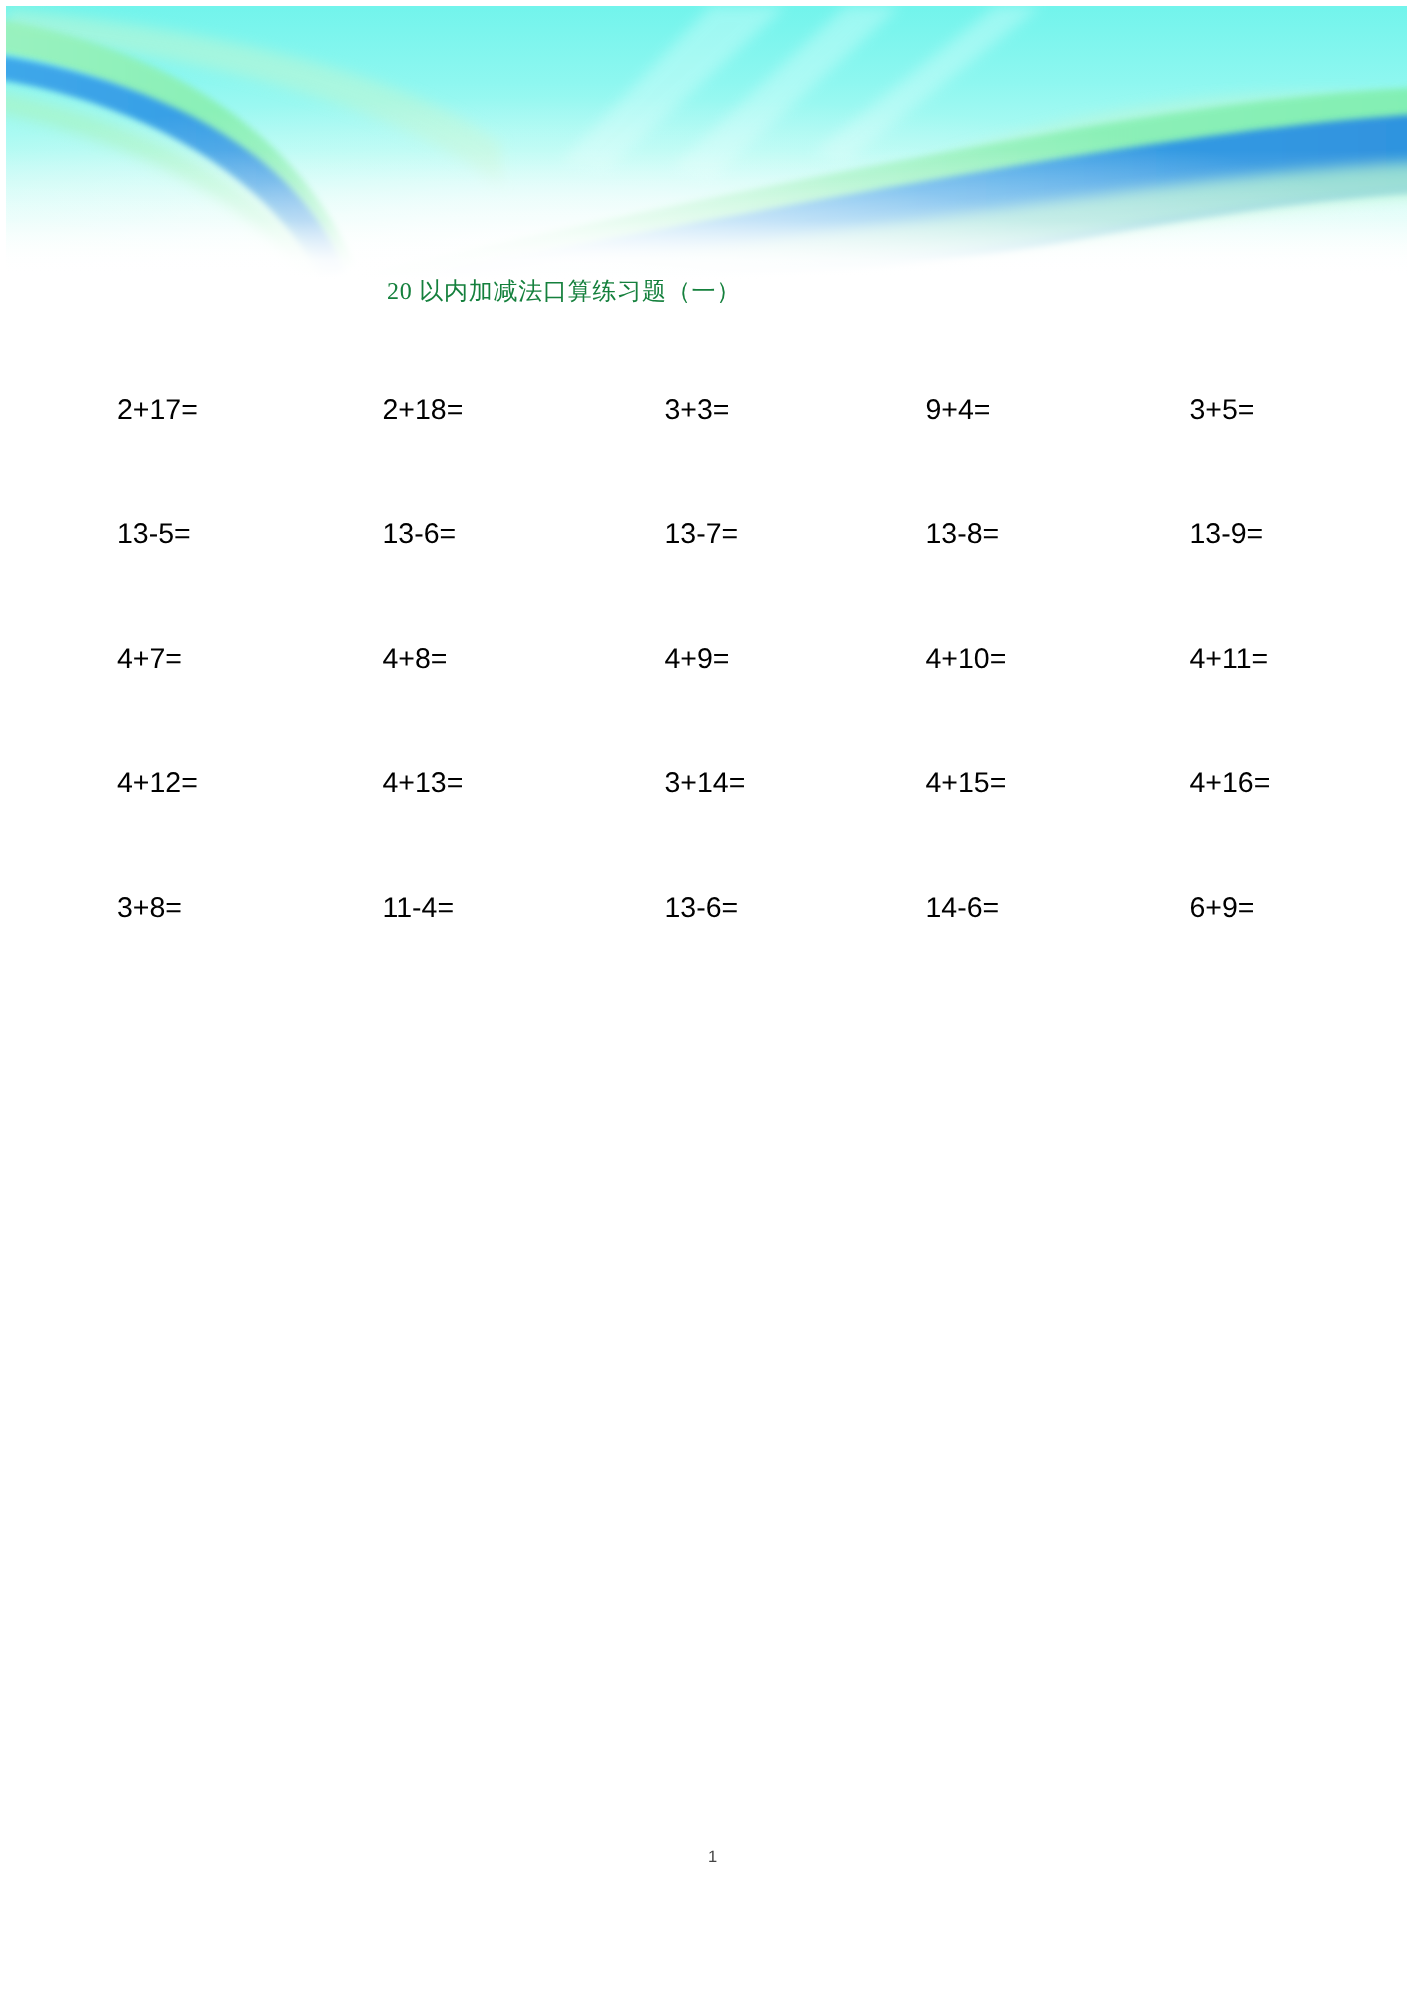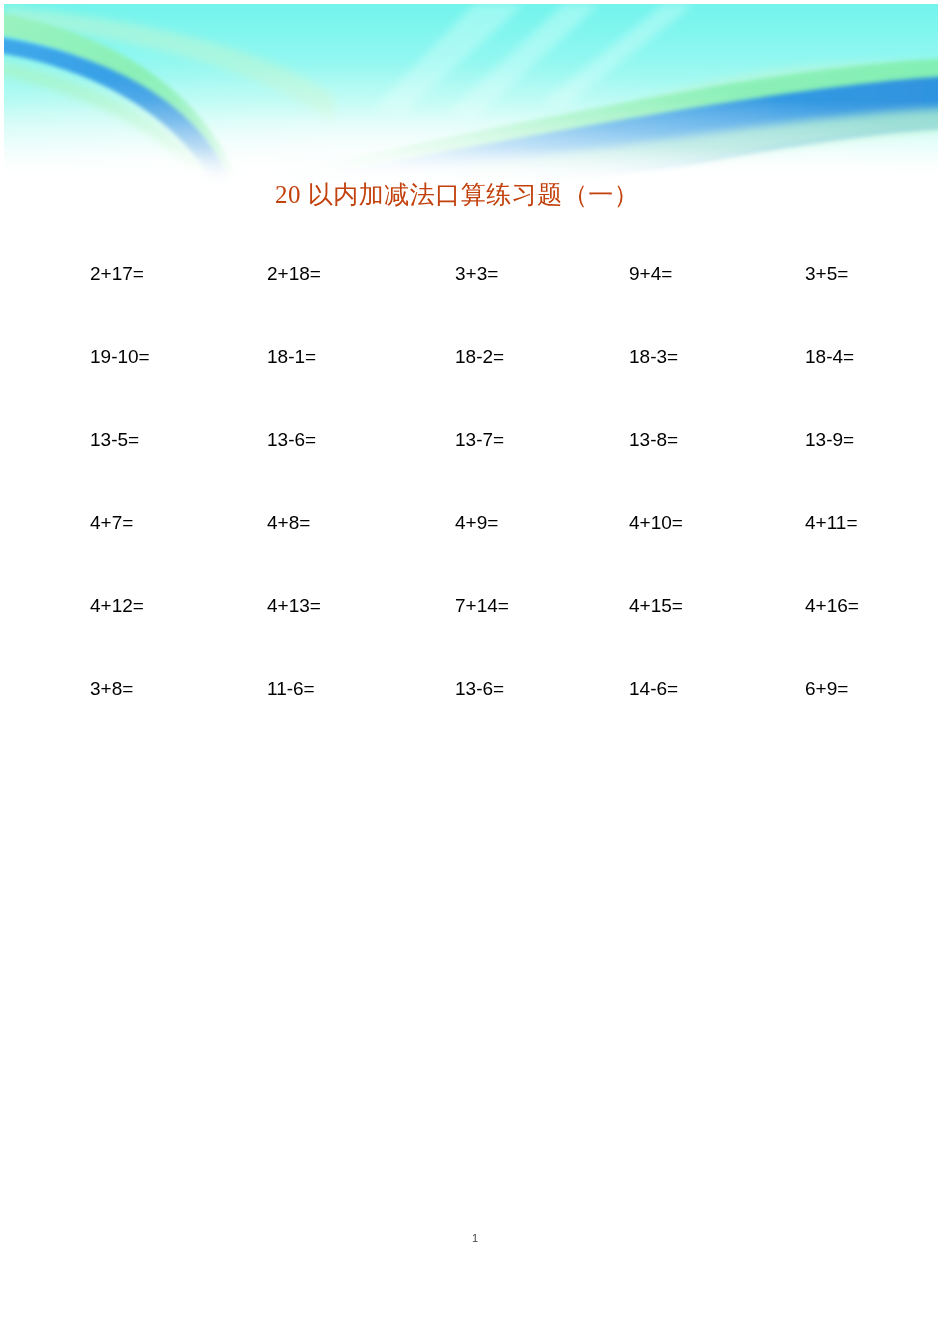--- a/index.html
+++ b/index.html
@@ -28,32 +28,31 @@
     width: 100%;
     height: 100%;
   }
 
   
   #title {
     position: absolute;
     left: 258px;
     top: 182px;
     font-family: "Liberation Serif", "DejaVu Serif", serif;
-    font-size: 25px;
+    font-size: 16px;
     line-height: 26px;
-    color: #c2410c;
+    color: #15803d;
     white-space: nowrap;
     letter-spacing: 0.5px;
-    margin-left: 17px;
   }
 
   
   #problem-grid {
     position: absolute;
-    left: 12px;
+    left: 0;
     top: 262px;
     width: 882px;
   }
   .problem-row {
     position: relative;
     height: 83px;
   }
   .problem-cell {
     position: absolute;
     top: 0;
@@ -162,27 +161,20 @@
 <div id="problem-grid">
 
   <div class="problem-row">
     <div class="problem-cell c0">2+17=</div>
     <div class="problem-cell c1">2+18=</div>
     <div class="problem-cell c2">3+3=</div>
     <div class="problem-cell c3">9+4=</div>
     <div class="problem-cell c4">3+5=</div>
   </div>
 
-  <div class="problem-row">
-    <div class="problem-cell c0">19-10=</div>
-    <div class="problem-cell c1">18-1=</div>
-    <div class="problem-cell c2">18-2=</div>
-    <div class="problem-cell c3">18-3=</div>
-    <div class="problem-cell c4">18-4=</div>
-  </div>
 
 
   <div class="problem-row">
     <div class="problem-cell c0">13-5=</div>
     <div class="problem-cell c1">13-6=</div>
     <div class="problem-cell c2">13-7=</div>
     <div class="problem-cell c3">13-8=</div>
     <div class="problem-cell c4">13-9=</div>
   </div>
 
@@ -191,30 +183,30 @@
     <div class="problem-cell c1">4+8=</div>
     <div class="problem-cell c2">4+9=</div>
     <div class="problem-cell c3">4+10=</div>
     <div class="problem-cell c4">4+11=</div>
   </div>
 
 
   <div class="problem-row">
     <div class="problem-cell c0">4+12=</div>
     <div class="problem-cell c1">4+13=</div>
-    <div class="problem-cell c2">7+14=</div>
+    <div class="problem-cell c2">3+14=</div>
     <div class="problem-cell c3">4+15=</div>
     <div class="problem-cell c4">4+16=</div>
   </div>
 
 
 
   <div class="problem-row">
     <div class="problem-cell c0">3+8=</div>
-    <div class="problem-cell c1">11-6=</div>
+    <div class="problem-cell c1">11-4=</div>
     <div class="problem-cell c2">13-6=</div>
     <div class="problem-cell c3">14-6=</div>
     <div class="problem-cell c4">6+9=</div>
   </div>
 
 </div>
 
 <div id="page-number">1</div>
 
 </body></html>

